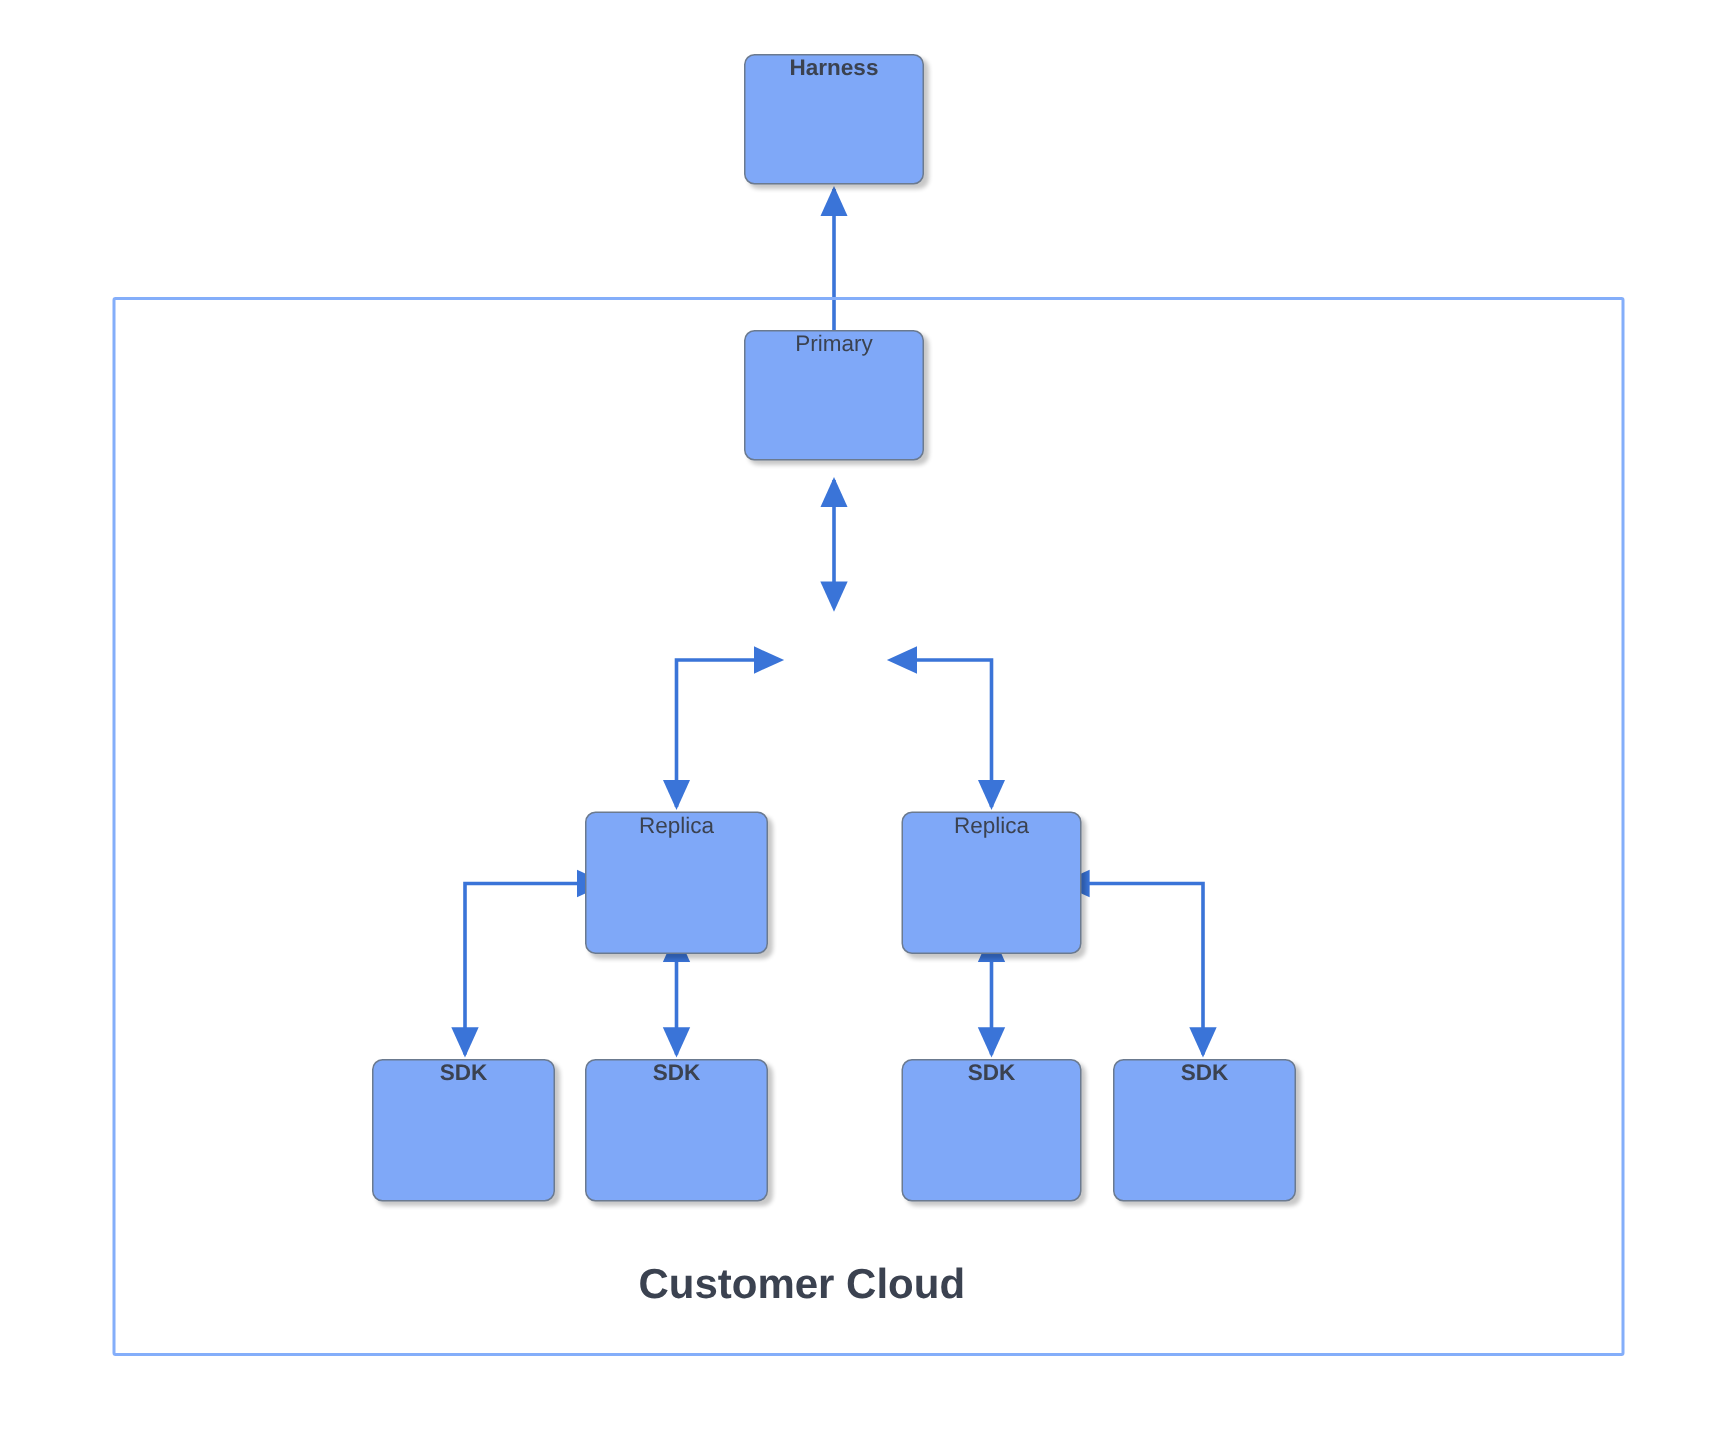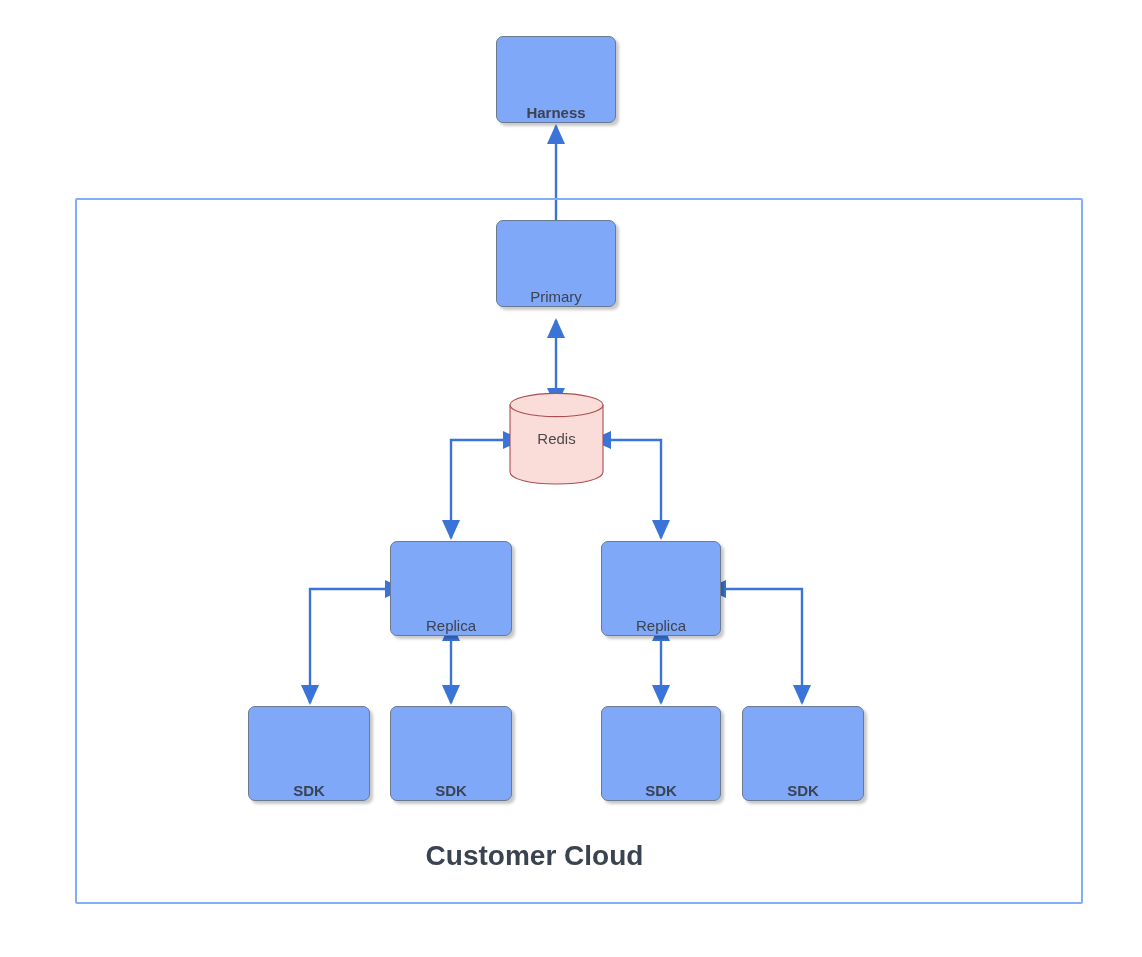--- a/index.html
+++ b/index.html
@@ -24,21 +24,21 @@
     left: 0;
     top: 0;
     width: 1142px;
     height: 957px;
     pointer-events: none;
   }
   .node {
     position: absolute;
     box-sizing: border-box;
     display: flex;
-    align-items: flex-end;
+    align-items: flex-start;
     justify-content: center;
     text-align: center;
     color: #3b4250;
     font-size: 15px;
     line-height: 1.2;
     border-radius: 7px;
     z-index: 3;
   }
   .node.box {
     background: #7fa8f8;
@@ -118,27 +118,20 @@
   </svg>
 
   <div class="node box bold" style="left:496px; top:36px; width:120px; height:87px;">
     <span>Harness</span>
   </div>
 
   <div class="node box" style="left:496px; top:220px; width:120px; height:87px;">
     <span>Primary</span>
   </div>
 
-  <div class="cylinder" style="left:509px; top:392px; width:95px; height:93px;">
-    <svg width="95" height="93" viewBox="0 0 95 93" xmlns="http://www.w3.org/2000/svg">
-      <path d="M1,13 L1,80 C1,87.2 21.5,92 47.5,92 C73.5,92 94,87.2 94,80 L94,13 Z" fill="#fadcd9" stroke="#ab4e52" stroke-width="1.1"></path>
-      <ellipse cx="47.5" cy="13" rx="46.5" ry="11.6" fill="#fadcd9" stroke="#ab4e52" stroke-width="1.1"></ellipse>
-    </svg>
-    <div class="cylinder-label" style="top:38px;">Redis</div>
-  </div>
 
   <div class="node box" style="left:390px; top:541px; width:122px; height:95px;">
     <span>Replica</span>
   </div>
 
   <div class="node box" style="left:601px; top:541px; width:120px; height:95px;">
     <span>Replica</span>
   </div>
 
   <div class="node box bold" style="left:248px; top:706px; width:122px; height:95px;">

